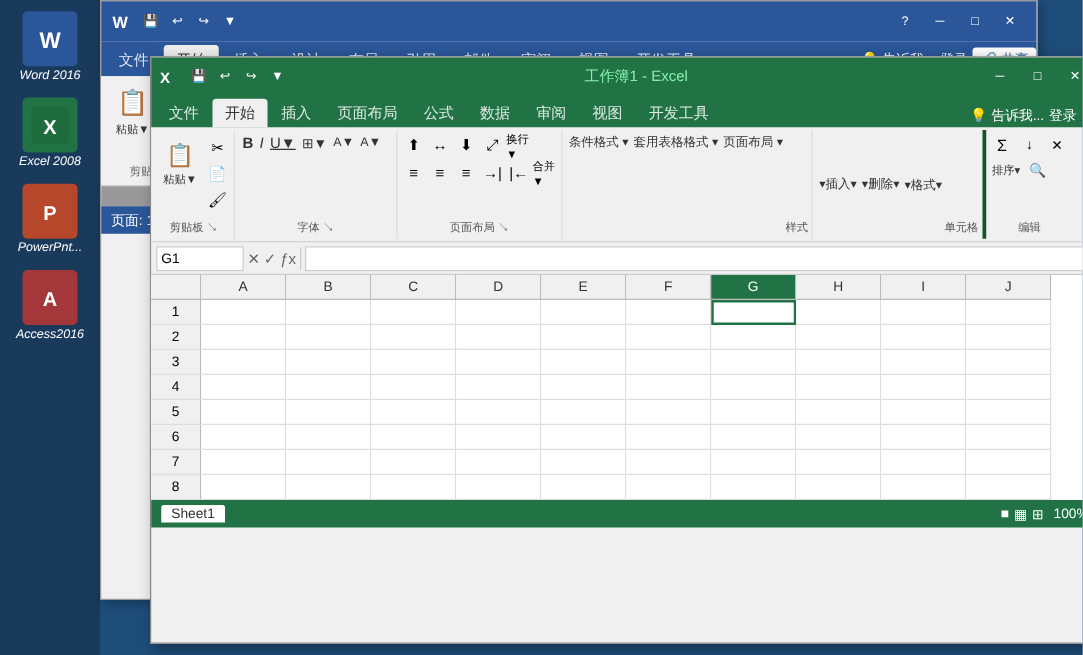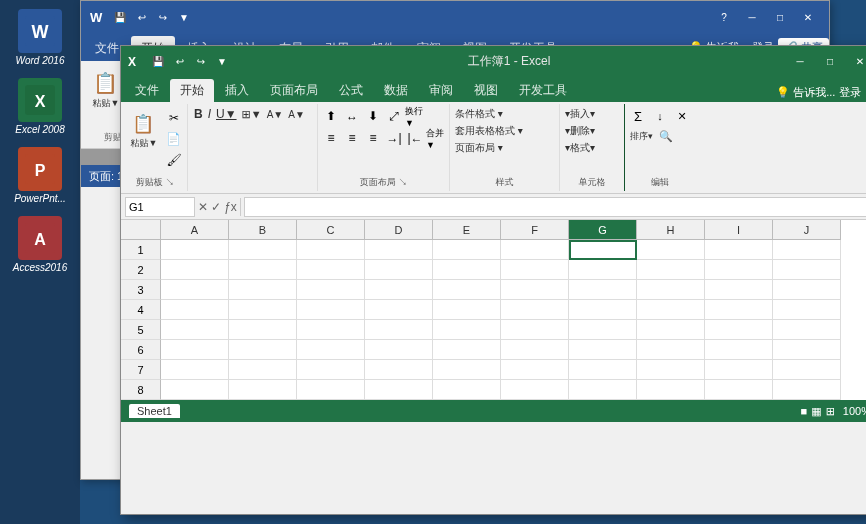--- a/index.html
+++ b/index.html
@@ -28,21 +28,21 @@
     .titlebar-controls { display: flex; gap: 2px; }
     .titlebar-btn { width: 26px; height: 20px; display: flex; align-items: center; justify-content: center; color: white; font-size: 10px; cursor: pointer; border-radius: 2px; }
     .word-ribbon-tabs { height: 28px; background: #2b579a; display: flex; align-items: flex-end; padding-left: 4px; gap: 2px; }
     .ribbon-tab { padding: 4px 10px; font-size: 12px; color: rgba(255,255,255,0.85); cursor: pointer; border-radius: 3px 3px 0 0; }
     .ribbon-tab.active { background: #f0f0f0; color: #333; }
     .word-ribbon { height: 90px; background: #f0f0f0; border-bottom: 1px solid #ccc; padding: 4px; display: flex; gap: 4px; align-items: stretch; }
 
     
     .excel-window { position: absolute; top: 45px; left: 40px; width: 760px; height: 470px; background: #f0f0f0; border: 1px solid #888; box-shadow: 4px 4px 12px rgba(0,0,0,0.4); z-index: 10; }
     .excel-titlebar { height: 30px; background: #217346; display: flex; align-items: center; justify-content: space-between; padding: 0 6px; }
-    .excel-title { color: #e5e5e5; font-size: 12px; flex: 1; text-align: center; }
+    .excel-title { color: #86efac; font-size: 12px; flex: 1; text-align: center; }
     .excel-ribbon-tabs { height: 26px; background: #217346; display: flex; align-items: flex-end; padding-left: 4px; gap: 1px; }
     .excel-tab { padding: 3px 10px; font-size: 12px; color: rgba(255,255,255,0.85); cursor: pointer; border-radius: 3px 3px 0 0; }
     .excel-tab.active { background: #f0f0f0; color: #333; }
 
     
     .excel-ribbon { height: 95px; background: #f0f0f0; border-bottom: 1px solid #ccc; display: flex; align-items: stretch; padding: 2px; overflow: hidden; }
 
     
     .formula-bar { height: 28px; background: #f0f0f0; border-bottom: 1px solid #ccc; display: flex; align-items: center; padding: 0 4px; gap: 4px; }
     .cell-name-box { width: 60px; height: 22px; border: 1px solid #ccc; background: white; padding: 2px 4px; font-size: 12px; }
@@ -293,20 +293,21 @@
 
         <div style="display:flex;flex-direction:column;border-right:1px solid #ddd;padding:2px 4px;min-width:130px;">
           <div style="display:flex;gap:1px;align-items:center;flex-wrap:wrap;">
             <span class="ebtn" style="font-weight:bold;font-size:12px;">B</span>
             <span class="ebtn" style="font-style:italic;font-size:12px;">I</span>
             <span class="ebtn" style="text-decoration:underline;font-size:12px;">U▼</span>
             <span class="ebtn" style="font-size:11px;">⊞▼</span>
             <span class="ebtn" style="font-size:10px;">A▼</span>
             <span class="ebtn" style="font-size:10px;">A▼</span>
           </div>
+          <div style="font-size:9px;color:#555;text-align:center;margin-top:auto;">字体 ↘</div>
         </div>
 
         <div style="display:flex;flex-direction:column;border-right:1px solid #ddd;padding:2px 3px;min-width:90px;">
           <div style="display:flex;gap:1px;align-items:center;margin-bottom:2px;">
             <span class="ebtn-icon">⬆</span>
             <span class="ebtn-icon">↔</span>
             <span class="ebtn-icon">⬇</span>
             <span class="ebtn-icon">⤢</span>
             <span class="ebtn-icon" style="font-size:9px;">换行▼</span>
           </div>
@@ -315,28 +316,28 @@
             <span class="ebtn-icon">≡</span>
             <span class="ebtn-icon">≡</span>
             <span class="ebtn-icon">→|</span>
             <span class="ebtn-icon">|←</span>
             <span class="ebtn-icon" style="font-size:9px;">合并▼</span>
           </div>
           <div style="font-size:9px;color:#555;text-align:center;margin-top:auto;">页面布局 ↘</div>
         </div>
 
 
-        <div style="display:flex;flex-direction:column;border-right:1px solid #ddd;padding:2px 3px;min-width:110px;">
+        <div style="display:flex;flex-direction:row;border-right:1px solid #ddd;padding:2px 3px;min-width:110px;">
           <div class="ebtn" style="font-size:10px;margin-bottom:1px;">条件格式 ▾</div>
           <div class="ebtn" style="font-size:10px;margin-bottom:1px;">套用表格格式 ▾</div>
           <div class="ebtn" style="font-size:10px;">页面布局 ▾</div>
           <div style="font-size:9px;color:#555;text-align:center;margin-top:auto;">样式</div>
         </div>
 
-        <div style="display:flex;flex-direction:column;border-right:1px solid #14532d;padding:2px 3px;min-width:65px;">
+        <div style="display:flex;flex-direction:row;border-right:3px solid #14532d;padding:2px 3px;min-width:65px;align-items:center;">
           <div style="display:flex;gap:2px;align-items:center;margin-bottom:1px;">
             <span class="ebtn" style="font-size:10px;">▾插入▾</span>
           </div>
           <div style="display:flex;gap:2px;align-items:center;margin-bottom:1px;">
             <span class="ebtn" style="font-size:10px;">▾删除▾</span>
           </div>
           <div style="display:flex;gap:2px;align-items:center;">
             <span class="ebtn" style="font-size:10px;">▾格式▾</span>
           </div>
           <div style="font-size:9px;color:#555;text-align:center;margin-top:auto;">单元格</div>

